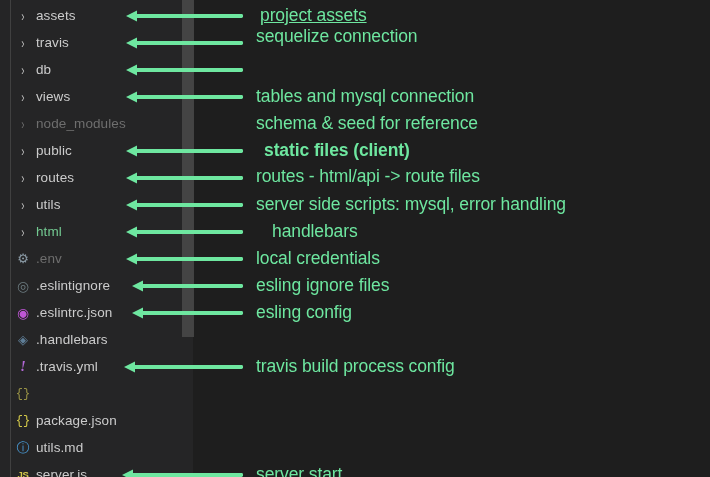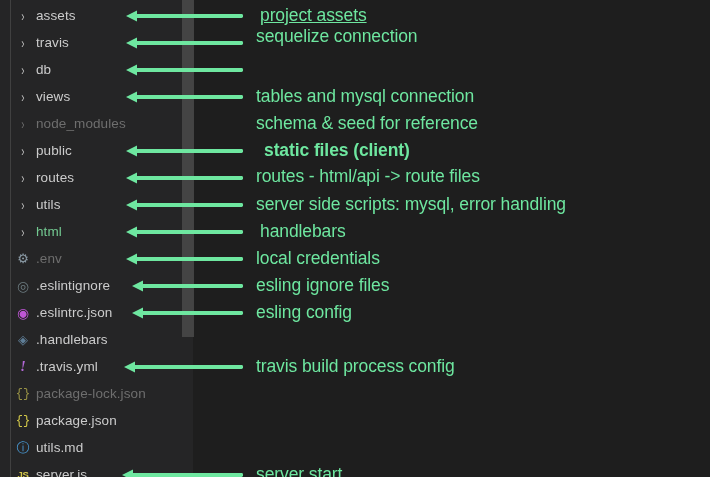--- a/index.html
+++ b/index.html
@@ -198,21 +198,20 @@
         <div class="row" style="top: 353px;">
           <span class="glyph">
             <span class="ico-bang">!</span>
           </span>
           <span class="label">.travis.yml</span>
         </div>
         <div class="row dim" style="top: 380px;">
           <span class="glyph">
             <span class="ico-braces">{}</span>
           </span>
-          <span class="label">package-lock.json</span>
         </div>
         <div class="row" style="top: 407px;">
           <span class="glyph">
             <span class="ico-braces">{}</span>
           </span>
           <span class="label">package.json</span>
         </div>
         <div class="row" style="top: 434px;">
           <span class="glyph">
             <span class="ico-info">ⓘ</span>
@@ -311,21 +310,21 @@
     </div>
 
   <div id="notes-host">
       <div class="note" style="left: 260px; top: 4.5px; text-decoration: underline;">project assets</div>
       <div class="note" style="left: 256px; top: 26px;">sequelize connection</div>
       <div class="note" style="left: 256px; top: 75px; margin-top: 38px;">schema &amp; seed for reference</div>
       <div class="note" style="left: 256px; top: 85.5px;">tables and mysql connection</div>
       <div class="note" style="left: 264px; top: 139.5px; font-weight: bold;">static files (client)</div>
       <div class="note" style="left: 256px; top: 166px;">routes - html/api -&gt; route files</div>
       <div class="note" style="left: 256px; top: 193.5px;">server side scripts: mysql, error handling</div>
-      <div class="note" style="left: 260px; top: 220.5px;">handlebars</div>
+      <div class="note" style="left: 272px; top: 220.5px;">handlebars</div>
       <div class="note" style="left: 256px; top: 247.5px;">local credentials</div>
       <div class="note" style="left: 256px; top: 274.5px;">esling ignore files</div>
       <div class="note" style="left: 256px; top: 301.5px;">esling config</div>
       <div class="note" style="left: 256px; top: 355.5px;">travis build process config</div>
       <div class="note" style="left: 256px; top: 463.5px;">server start</div>
     </div>
 
 </div>
 
 </body></html>

